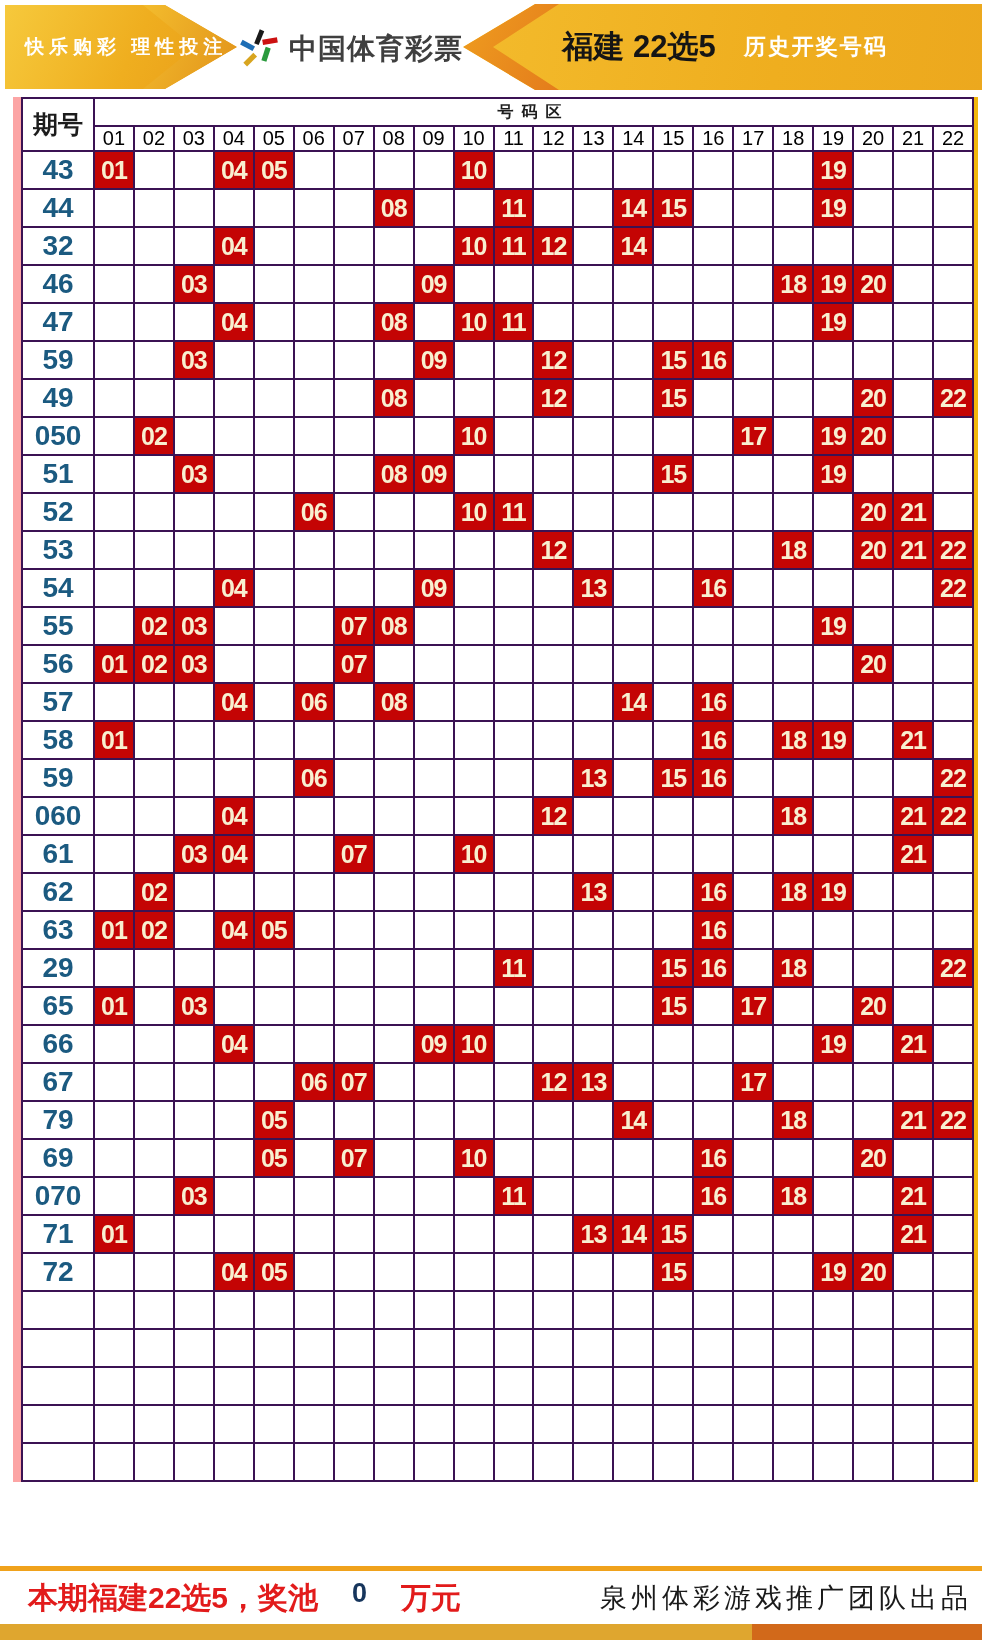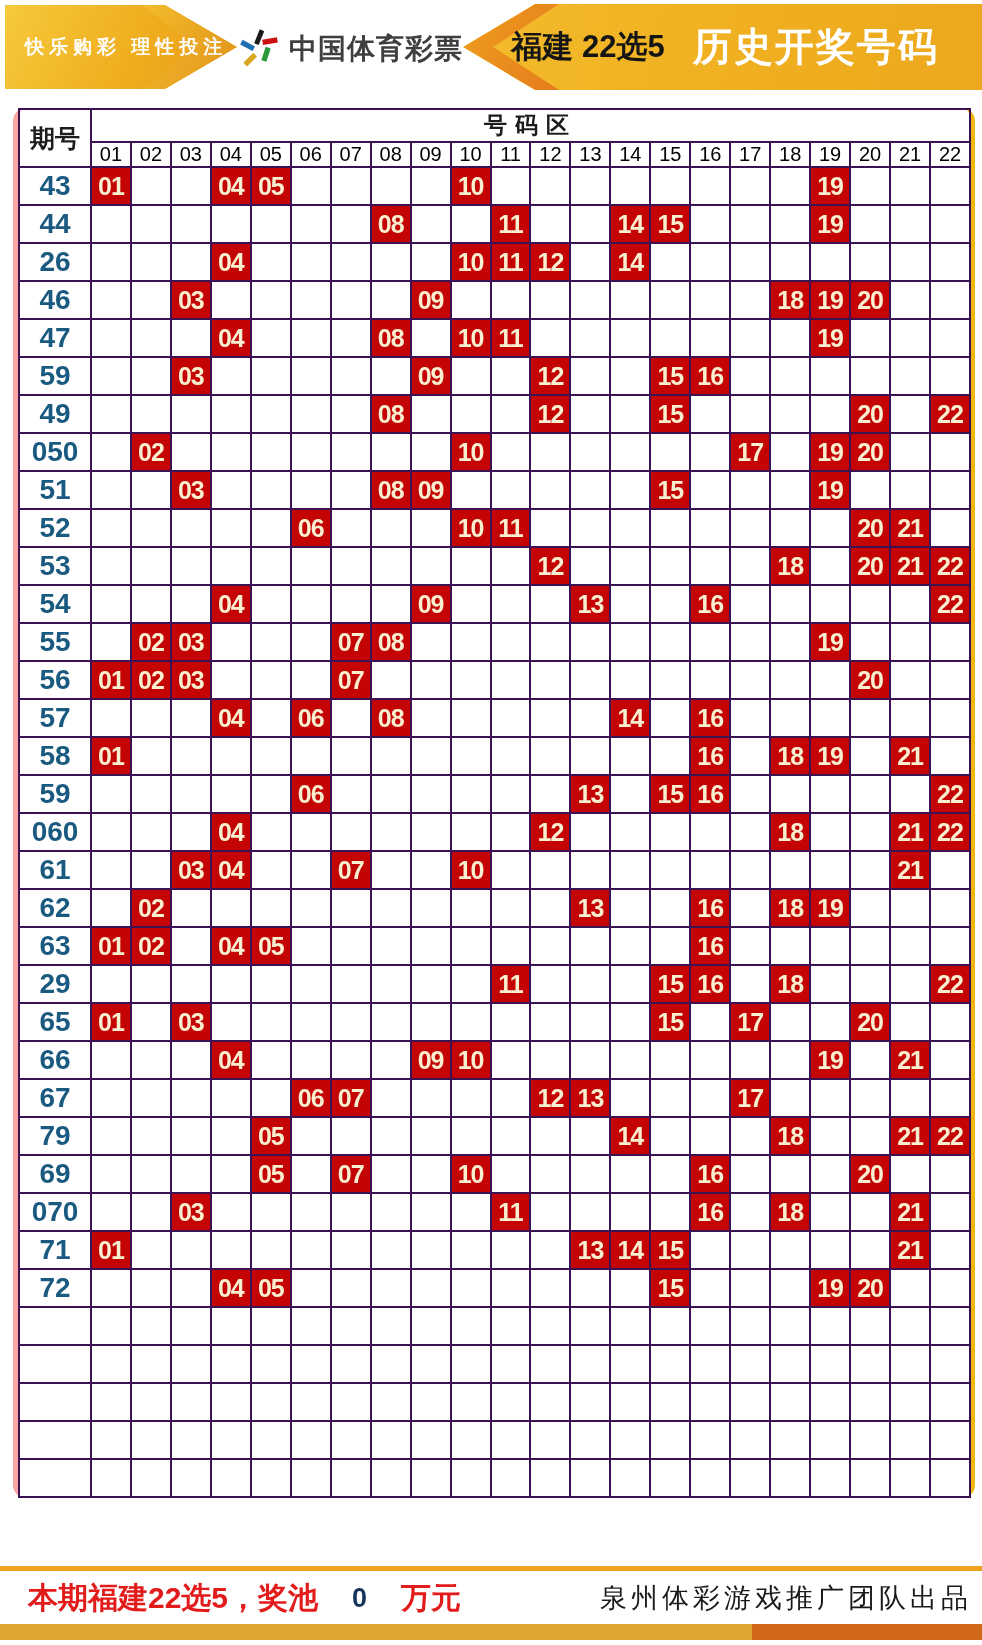--- a/index.html
+++ b/index.html
@@ -31,45 +31,45 @@
     background:linear-gradient(100deg,#f3bb2c 0%,#efae1f 60%,#eca81e 100%);
     clip-path:polygon(0 50%,72px 0,100% 0,100% 100%,72px 100%);
     display:flex;align-items:center;justify-content:center;gap:28px;
   }
   .banner-right .tip{
     position:absolute;left:0;top:0;width:120px;height:100%;
     background:linear-gradient(115deg,#ef9d1f,#e2761b);
     clip-path:polygon(0 50%,72px 0,96px 0,30px 50%,96px 100%,72px 100%);
   }
   .title-black{position:relative;font-size:31px;font-weight:900;color:#151515;z-index:2;}
-  .title-white{position:relative;font-size:39px;font-weight:900;color:#fff;letter-spacing:2px;z-index:2;}
+  .title-white{position:relative;font-size:22px;font-weight:900;color:#fff;letter-spacing:2px;z-index:2;}
   
   .table-wrap{
-    position:absolute;top:108px;left:13px;width:953px;
-    border-left:5px solid #fca5a5;border-right:4px solid #f2b70c;border-radius:13px;
+    position:absolute;top:97px;left:13px;width:953px;
+    border-left:8px solid #fca5a5;border-right:4px solid #f2b70c;
   }
   table{border-collapse:collapse;table-layout:fixed;width:100%;}
   th,td{border:2px solid #3b1253;text-align:center;padding:0;overflow:hidden;}
   thead tr.r1 th{height:26px;}
   thead tr.r2 th{height:22px;}
   th.period-h{font-family:"Liberation Serif",serif;font-size:25px;font-weight:bold;color:#1c1c1c;}
-  th.zone-h{font-family:"Liberation Serif",serif;font-size:23px;font-weight:bold;color:#1c1c1c;letter-spacing:8px;}
+  th.zone-h{font-family:"Liberation Serif",serif;font-size:16px;font-weight:bold;color:#1c1c1c;letter-spacing:8px;}
   th.col-h{font-size:20px;font-weight:normal;color:#000;background:#fff;}
   tbody td{height:36px;background:#fff;}
   td.period{font-size:28px;font-weight:bold;color:#1b5a80;}
   td.num{font-size:25px;font-weight:bold;color:#f8efd0;letter-spacing:-1px;}
   td.num.hit{background:#c40404;}
   
   .gold-rule{position:absolute;left:0;top:1566px;width:982px;height:5px;background:#f0a21c;}
   .footer-row{
     position:absolute;left:0;top:1574px;width:982px;height:48px;
     display:flex;align-items:center;justify-content:space-between;
     padding:0 10px 0 28px;box-sizing:border-box;
   }
-  .jackpot{display:flex;align-items:center;font-weight:bold;}
+  .jackpot{display:flex;font-weight:bold;}
   .jp-prefix,.jp-suffix{color:#e21b1b;font-size:30px;font-weight:bold;}
   .jp-value{color:#16355c;font-size:27px;font-weight:bold;margin:0 34px;}
   .credit{font-family:Liberation Serif, serif;font-size:27px;color:#1a1a1a;letter-spacing:4px;white-space:nowrap;}
   .bottom-bar{position:absolute;left:0;top:1624px;width:982px;height:16px;display:flex;}
   .bottom-bar .seg-gold{width:752px;background:#dfa62f;}
   .bottom-bar .seg-orange{flex:1;background:#d2691a;}
 </style>
 </head>
 <body>
 
@@ -197,21 +197,21 @@
           <td class="num hit">15</td>
           <td class="num"></td>
           <td class="num"></td>
           <td class="num"></td>
           <td class="num hit">19</td>
           <td class="num"></td>
           <td class="num"></td>
           <td class="num"></td>
         </tr>
         <tr>
-          <td class="period">26</td>
+          <td class="period">32</td>
           <td class="num"></td>
           <td class="num"></td>
           <td class="num"></td>
           <td class="num hit">04</td>
           <td class="num"></td>
           <td class="num"></td>
           <td class="num"></td>
           <td class="num"></td>
           <td class="num"></td>
           <td class="num hit">10</td>

